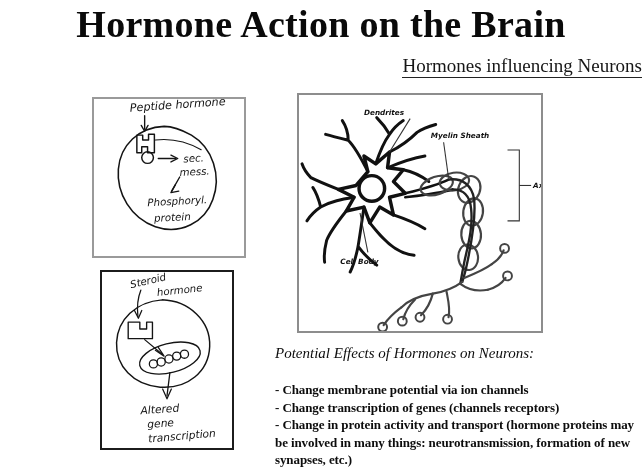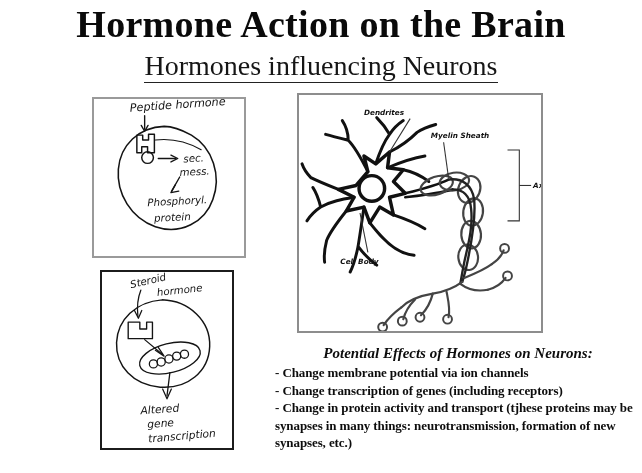--- a/index.html
+++ b/index.html
@@ -19,24 +19,24 @@
     font-family:"Liberation Serif",serif;
     font-weight:bold;
     font-size:38px;
     line-height:44px;
     letter-spacing:.3px;
     color:#0a0a0a;
     white-space:nowrap;
   }
   .subtitle{
     position:absolute;left:0;top:52px;width:642px;
-    text-align:center;
+    text-align:right;
     font-family:"Liberation Serif",serif;
     font-weight:normal;
-    font-size:28px;
+    font-size:19px;
     line-height:28px;
     color:#161616;
   }
   .subtitle span{
     border-bottom:1.5px solid #222;
     padding-bottom:1px;
   }
 
   
   .panel{position:absolute;background:#fff;box-sizing:border-box;}
@@ -55,25 +55,24 @@
   }
   .panel svg{display:block;width:100%;height:100%;}
 
   
   .effects{
     position:absolute;left:275px;top:344px;width:366px;
     color:#0d0d0d;
   }
   .effects-heading{
     font-family:"Liberation Serif",serif;
-    font-style:italic;font-weight:bold;
+    font-style:italic;font-weight:normal;
     font-size:15px;line-height:18px;
-    margin-bottom:2px;
+    margin-bottom:19px;
     white-space:nowrap;
-    text-align:center;
   }
   .effects-line{
     font-family:"Liberation Serif",serif;
     font-weight:bold;
     font-size:13px;line-height:17.5px;
     white-space:nowrap;
     letter-spacing:-.1px;
   }
   .effects-line.wrap{white-space:normal;}
 </style>
@@ -224,17 +223,17 @@
         <text x="134" y="44">Myelin Sheath</text>
         <text x="238" y="95">Axon</text>
         <text x="42" y="172">Cell Body</text>
       </g>
     </svg>
   </div>
 
   <div class="effects">
     <div class="effects-heading">Potential Effects of Hormones on Neurons:</div>
     <div class="effects-line">- Change membrane potential via ion channels</div>
-    <div class="effects-line">- Change transcription of genes (including receptors)</div>
-    <div class="effects-line wrap">- Change in protein activity and transport (tjhese proteins may be synapses in many things: neurotransmission, formation of new synapses, etc.)</div>
+    <div class="effects-line">- Change transcription of genes (channels receptors)</div>
+    <div class="effects-line wrap">- Change in protein activity and transport (hormone proteins may be involved in many things: neurotransmission, formation of new synapses, etc.)</div>
   </div>
 
 </div>
 
 </body></html>

